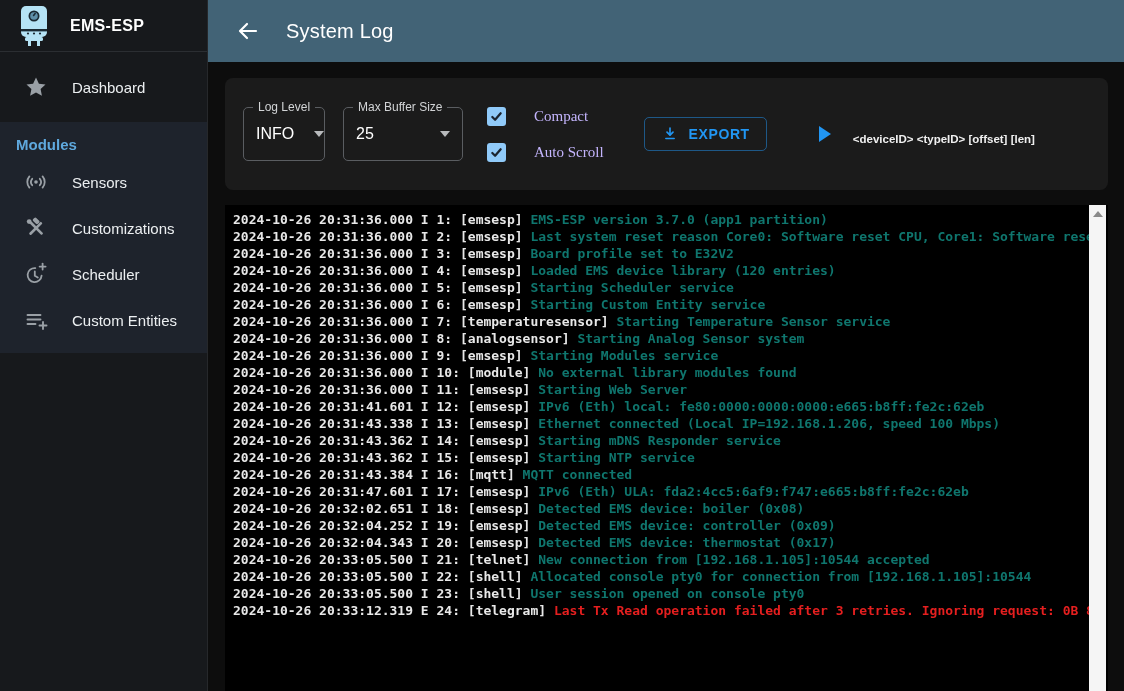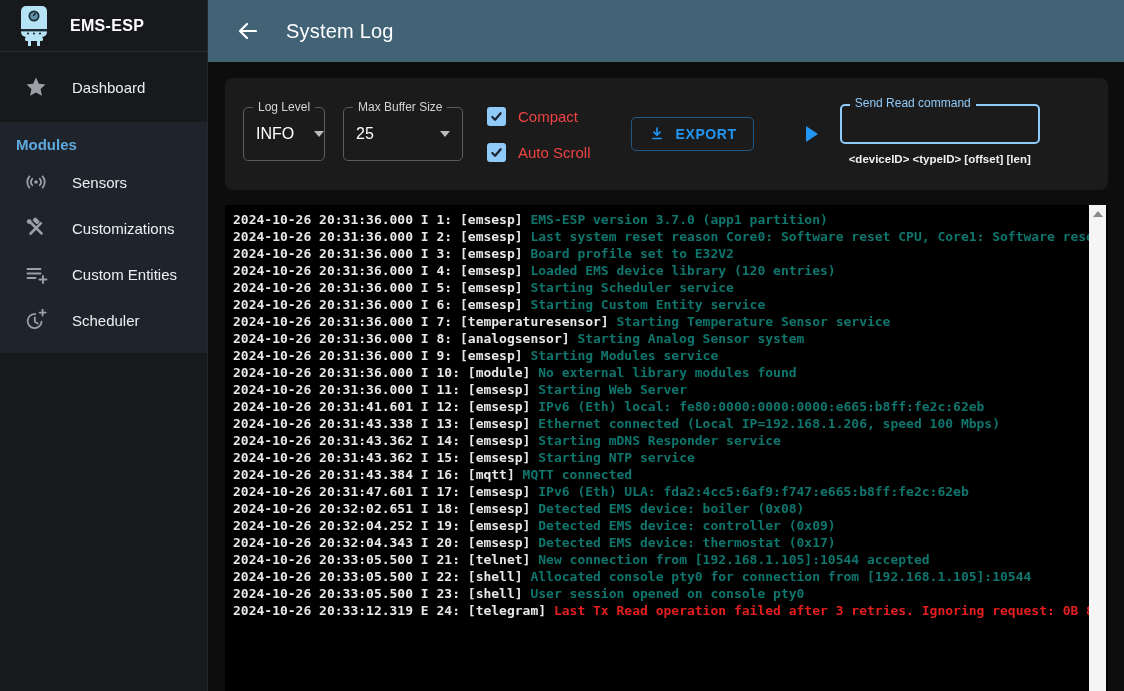--- a/index.html
+++ b/index.html
@@ -44,21 +44,21 @@
   .field-value { color:#ffffff; font-size:16px; font-weight:500; }
   .sel-arrow { width:0; height:0; border-left:5px solid transparent; border-right:5px solid transparent;
                border-top:6px solid #b8babc; }
   .field-loglevel { width:82px; margin-right:18px; justify-content:flex-start; gap:20px; }
   .field-buffer { width:120px; margin-right:24px; justify-content:space-between; }
 
   .checkgroup { display:flex; flex-direction:column; gap:17px; margin-right:40px; }
   .checkrow { display:flex; align-items:center; cursor:pointer; }
   .checkbox { width:19px; height:19px; background:#90caf9; border-radius:3px;
               display:flex; align-items:center; justify-content:center; }
-  .checklabel { color:#ef4444; font-size:15px; font-weight:500; margin-left:12px; }
+  .checklabel { color:#c4b5fd; font-size:15px; font-weight:500; margin-left:28px;font-family:Liberation Serif, serif; }
 
   .export-btn { display:flex; align-items:center; gap:10px; border:1px solid rgba(33,150,243,.5);
                 border-radius:5px; color:#2196f3; background:transparent; height:34px;
                 padding:0 16px; font-size:14px; font-weight:bold; letter-spacing:.6px;
                 font-family:"Liberation Sans", sans-serif; cursor:pointer; margin-right:52px; }
 
   .play-btn { width:0; height:0; border-top:8px solid transparent; border-bottom:8px solid transparent;
               border-left:12px solid #2196f3; cursor:pointer; margin-right:22px; }
 
   .send-group { display:flex; flex-direction:column; align-items:center; }
@@ -142,41 +142,41 @@
             <rect x="10.8" y="4" width="2.6" height="17" rx="1" transform="rotate(-45 12 12)"></rect>
             <rect x="8.6" y="2.6" width="6.8" height="4.4" rx="1.4" transform="rotate(45 12 5)"></rect>
             <circle cx="5.2" cy="5.6" r="2.4"></circle>
           </svg>
         </span>
         <span class="nav-label">Customizations</span>
       </div>
 
       <div class="nav-item">
         <span class="nav-icon">
+          <svg viewBox="0 0 24 24" width="24" height="24" fill="none" stroke="#9aa0a6" stroke-width="1.8" stroke-linecap="round">
+            <path d="M17.6 13.6a7 7 0 1 1-6.3-7.5"></path>
+            <path d="M10.8 9.4v4.4l3 1.8"></path>
+            <path d="M15.6 4.6h6"></path>
+            <path d="M18.6 1.6v6"></path>
+          </svg>
+        </span>
+        <span class="nav-label">Scheduler</span>
+      </div>
+
+      <div class="nav-item">
+        <span class="nav-icon">
           <svg viewBox="0 0 24 24" width="24" height="24" fill="none" stroke="#9aa0a6" stroke-width="1.9" stroke-linecap="round">
             <path d="M3.5 7h13"></path>
             <path d="M3.5 11.5h13"></path>
             <path d="M3.5 16h8"></path>
             <path d="M15.5 17.5h7"></path>
             <path d="M19 14v7"></path>
           </svg>
         </span>
         <span class="nav-label">Custom Entities</span>
-      </div>
-
-      <div class="nav-item">
-        <span class="nav-icon">
-          <svg viewBox="0 0 24 24" width="24" height="24" fill="none" stroke="#9aa0a6" stroke-width="1.8" stroke-linecap="round">
-            <path d="M17.6 13.6a7 7 0 1 1-6.3-7.5"></path>
-            <path d="M10.8 9.4v4.4l3 1.8"></path>
-            <path d="M15.6 4.6h6"></path>
-            <path d="M18.6 1.6v6"></path>
-          </svg>
-        </span>
-        <span class="nav-label">Scheduler</span>
       </div>
     </div>
 
     <div class="sidebar-fill"></div>
   </div>
 
   <div class="main">
 
     <div class="appbar">
       <span class="back-btn">
@@ -230,24 +230,20 @@
               <path d="M8 9.5l4 4 4-4"></path>
               <path d="M6.5 18h11"></path>
             </svg>
           </span>
           <span>EXPORT</span>
         </button>
 
         <span class="play-btn"></span>
 
         <div class="send-group">
-          <span class="send-wrap">
-            <span class="send-label">Send Read command</span>
-            <input class="send-input" type="text" value="" style="">
-          </span>
           <span class="send-helper">&lt;deviceID&gt; &lt;typeID&gt; [offset] [len]</span>
         </div>
       </div>
 
       <div class="console">
         <div id="log-lines">
             <div class="log-line"><span class="log-prefix">2024-10-26 20:31:36.000 I 1: [emsesp] </span><span class="msg-info">EMS-ESP version 3.7.0 (app1 partition)</span></div>
             <div class="log-line"><span class="log-prefix">2024-10-26 20:31:36.000 I 2: [emsesp] </span><span class="msg-info">Last system reset reason Core0: Software reset CPU, Core1: Software reset CPU</span></div>
             <div class="log-line"><span class="log-prefix">2024-10-26 20:31:36.000 I 3: [emsesp] </span><span class="msg-info">Board profile set to E32V2</span></div>
             <div class="log-line"><span class="log-prefix">2024-10-26 20:31:36.000 I 4: [emsesp] </span><span class="msg-info">Loaded EMS device library (120 entries)</span></div>

